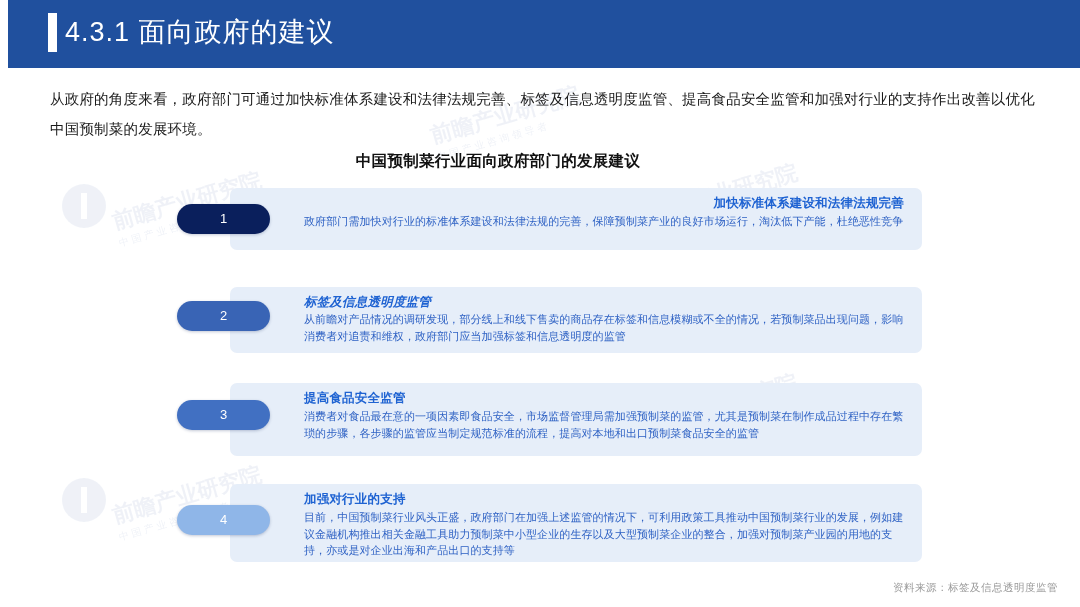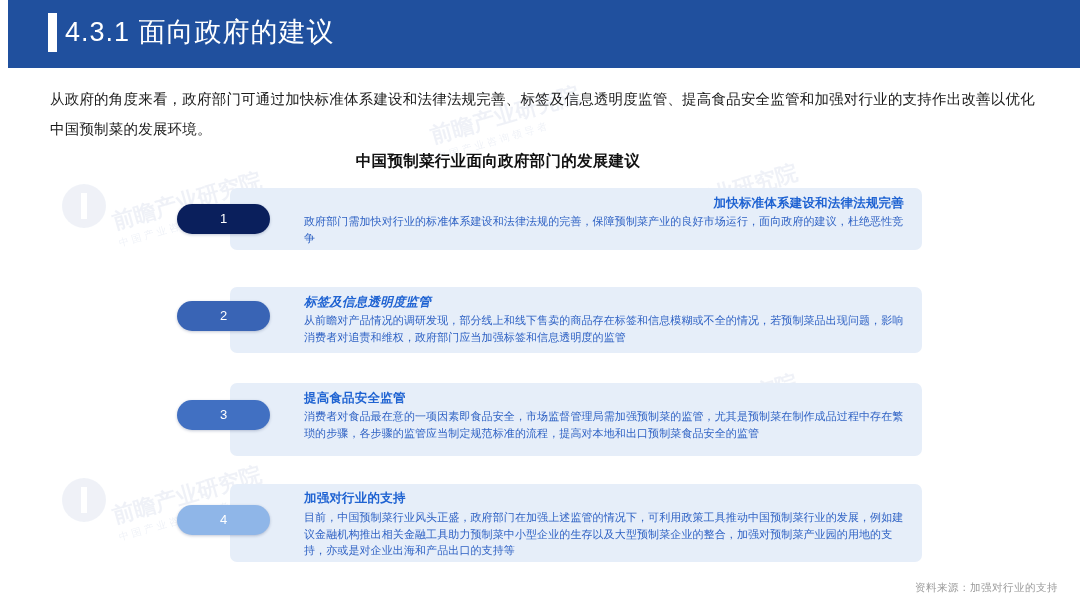--- a/index.html
+++ b/index.html
@@ -253,46 +253,46 @@
 
 <div class="chart-title">中国预制菜行业面向政府部门的发展建议</div>
 
 <div class="items">
 
   <div class="item" id="item-1">
     <div class="item-panel" style="background: rgb(230, 238, 249);"></div>
     <div class="item-badge" style="background: rgb(10, 31, 92);">1</div>
     <div class="item-text">
       <div class="item-heading" style="color: rgb(31, 99, 210); text-align: right;">加快标准体系建设和法律法规完善</div>
-      <div class="item-body" style="color: rgb(47, 98, 196);">政府部门需加快对行业的标准体系建设和法律法规的完善，保障预制菜产业的良好市场运行，面向政府的建议，杜绝恶性竞争</div>
+      <div class="item-body" style="color: rgb(47, 98, 196);">政府部门需加快对行业的标准体系建设和法律法规的完善，保障预制菜产业的良好市场运行，淘汰低下产能，杜绝恶性竞争</div>
     </div>
   </div>
 
   <div class="item" id="item-2">
     <div class="item-panel" style="background: rgb(230, 238, 249);"></div>
     <div class="item-badge" style="background: rgb(57, 100, 181);">2</div>
     <div class="item-text">
       <div class="item-heading" style="color: rgb(31, 99, 210); font-style: italic;">标签及信息透明度监管</div>
-      <div class="item-body" style="color: rgb(47, 98, 196);">从前瞻对产品情况的调研发现，部分线上和线下售卖的商品存在标签和信息模糊或不全的情况，若预制菜品出现问题，影响消费者对追责和维权，政府部门应当加强标签和信息透明度的监管</div>
+      <div class="item-body" style="color: rgb(47, 98, 196); font-family: Liberation Mono, monospace;">从前瞻对产品情况的调研发现，部分线上和线下售卖的商品存在标签和信息模糊或不全的情况，若预制菜品出现问题，影响消费者对追责和维权，政府部门应当加强标签和信息透明度的监管</div>
     </div>
   </div>
 
   <div class="item" id="item-3">
     <div class="item-panel" style="background: rgb(230, 238, 249);"></div>
     <div class="item-badge" style="background: rgb(65, 112, 194);">3</div>
     <div class="item-text">
       <div class="item-heading" style="color: rgb(31, 99, 210);">提高食品安全监管</div>
       <div class="item-body" style="color: rgb(47, 98, 196);">消费者对食品最在意的一项因素即食品安全，市场监督管理局需加强预制菜的监管，尤其是预制菜在制作成品过程中存在繁琐的步骤，各步骤的监管应当制定规范标准的流程，提高对本地和出口预制菜食品安全的监管</div>
     </div>
   </div>
 
   <div class="item" id="item-4">
     <div class="item-panel" style="background: rgb(230, 238, 249);"></div>
     <div class="item-badge" style="background: rgb(143, 182, 232);">4</div>
     <div class="item-text">
-      <div class="item-heading" style="color: rgb(31, 99, 210); font-family: Liberation Mono, monospace;">加强对行业的支持</div>
+      <div class="item-heading" style="color: rgb(31, 99, 210);">加强对行业的支持</div>
       <div class="item-body" style="color: rgb(47, 98, 196);">目前，中国预制菜行业风头正盛，政府部门在加强上述监管的情况下，可利用政策工具推动中国预制菜行业的发展，例如建议金融机构推出相关金融工具助力预制菜中小型企业的生存以及大型预制菜企业的整合，加强对预制菜产业园的用地的支持，亦或是对企业出海和产品出口的支持等</div>
     </div>
   </div>
 
 </div>
 
-<div class="source">资料来源：加强对行业的支持</div>
+<div class="source">资料来源：标签及信息透明度监管</div>
 
 </body></html>

